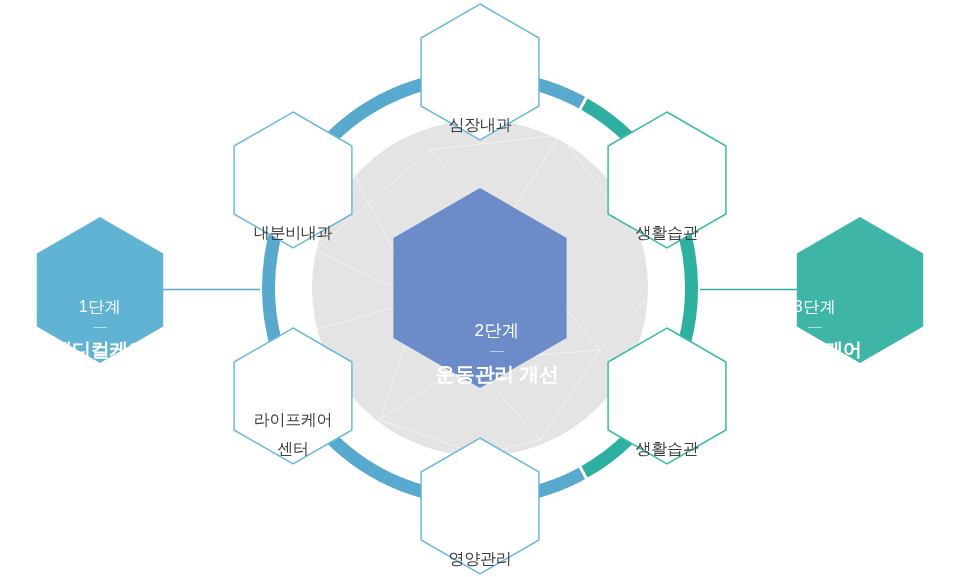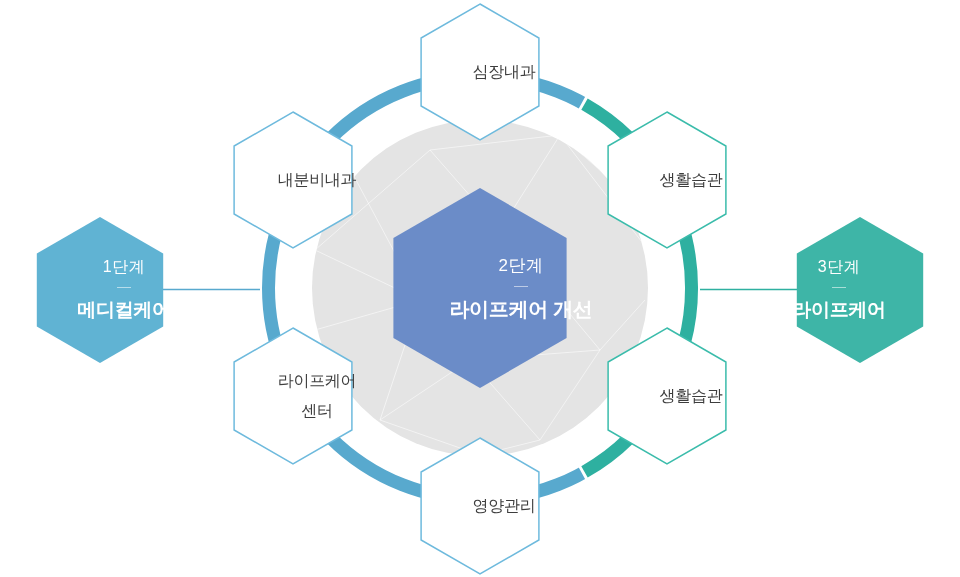--- a/index.html
+++ b/index.html
@@ -1,20 +1,20 @@
 <!DOCTYPE html>
 <html><head>
 <meta charset="utf-8">
 <title>Diagram</title>
 <style>
   html,body{margin:0;padding:0;background:#ffffff;}
   body{font-family:"Liberation Sans","DejaVu Sans",sans-serif;}
   .stage-canvas{position:relative;width:960px;height:577px;background:#ffffff;overflow:hidden;}
   .stage-canvas svg{position:absolute;left:0;top:0;}
-  .label{position:absolute;display:flex;flex-direction:column;align-items:center;justify-content:center;text-align:center;pointer-events:none;padding-left:24px;}
+  .label{position:absolute;display:flex;flex-direction:column;align-items:center;justify-content:flex-end;text-align:center;pointer-events:none;}
   .sat .line{display:block;font-size:16px;color:#3d3d3d;line-height:1.85;letter-spacing:-0.3px;}
   .line:empty{display:none;}
   .stage-box .step{color:#ffffff;font-size:16px;letter-spacing:0.5px;}
   .stage-box .sep{width:14px;height:1px;background:rgba(255,255,255,0.55);margin:9px 0;}
   .stage-box .name{color:#ffffff;font-size:19px;font-weight:700;letter-spacing:-0.3px;}
   .center-box .step{font-size:17px;}
   .center-box .name{font-size:20px;}
 </style>
 </head>
 <body>
@@ -92,21 +92,21 @@
 
   <div class="label stage-box" style="left:37px;top:217px;width:126px;height:146px">
     <span class="step">1단계</span>
     <span class="sep"></span>
     <span class="name">메디컬케어</span>
   </div>
 
   <div class="label stage-box center-box" style="left:393px;top:188px;width:208px;height:200px">
     <span class="step">2단계</span>
     <span class="sep"></span>
-    <span class="name">라이프케어 개선</span>
+    <span class="name">운동관리 개선</span>
   </div>
 
   <div class="label stage-box" style="left:752px;top:217px;width:126px;height:146px">
     <span class="step">3단계</span>
     <span class="sep"></span>
     <span class="name">라이프케어</span>
   </div>
 
 </div>
 

